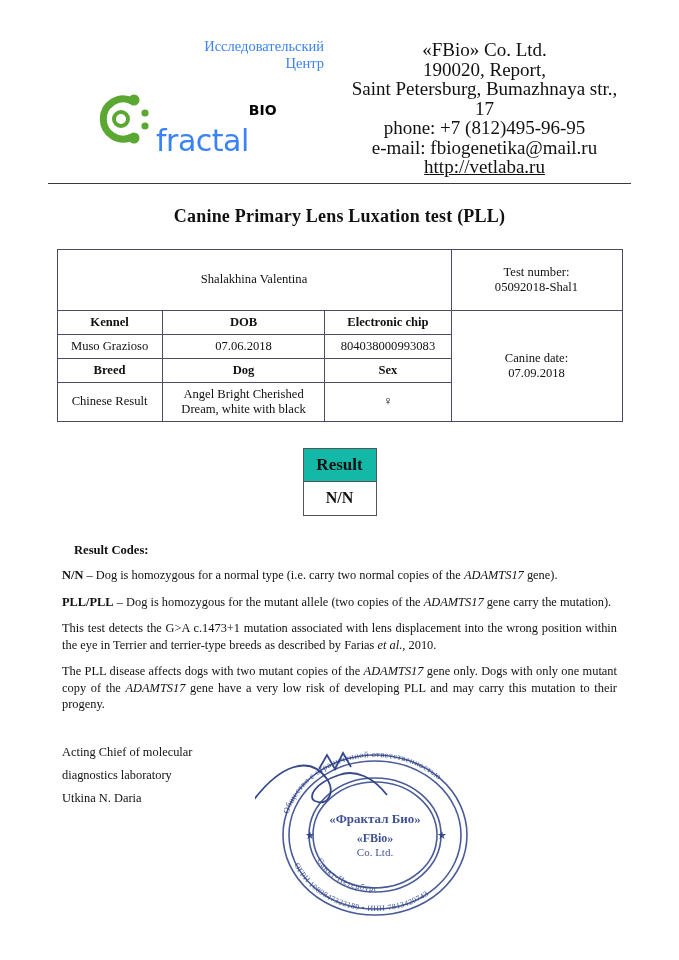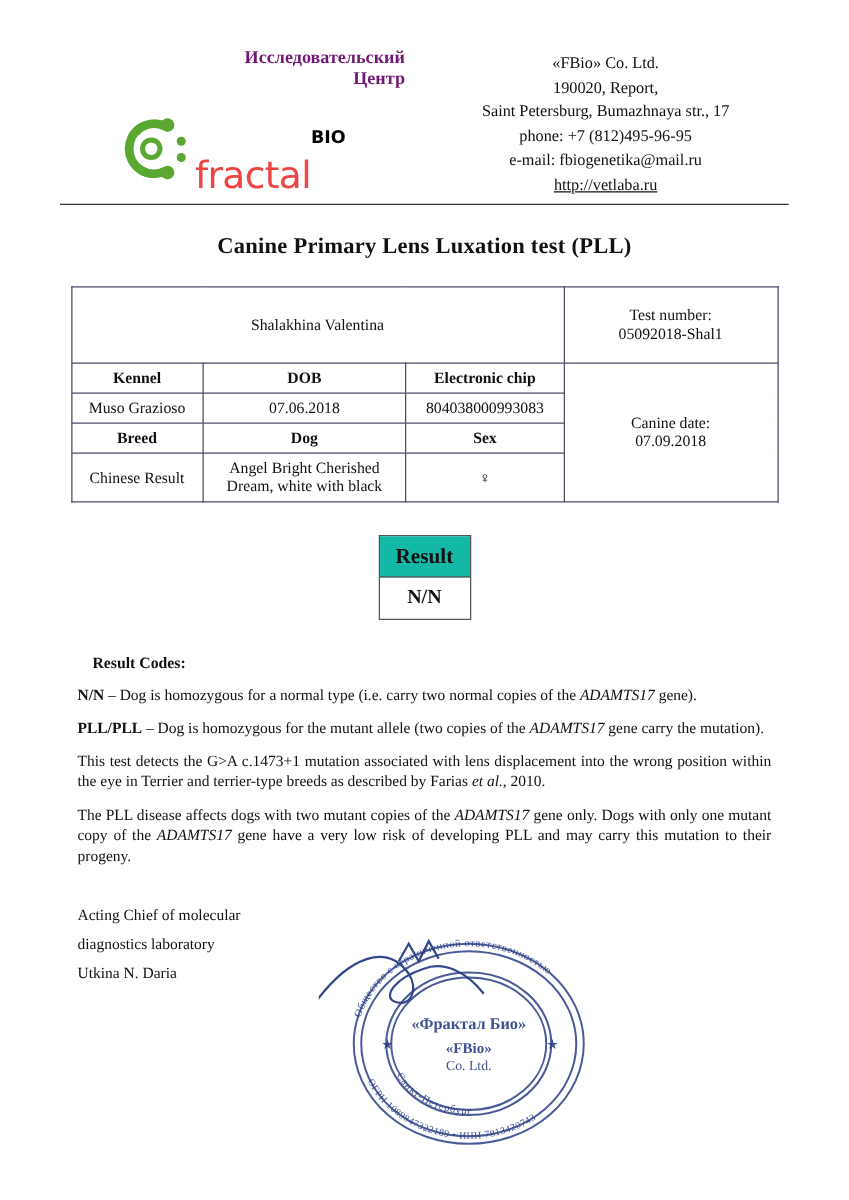--- a/index.html
+++ b/index.html
@@ -29,62 +29,62 @@
     padding: 38px 52px 0 52px;
     box-sizing: border-box;
   }
   .header-left {
     width: 290px;
     box-sizing: border-box;
     padding-left: 40px;
   }
   .center-title {
     font-family: "Liberation Serif", serif;
-    font-weight: bold;
+    font-weight: normal;
     font-size: 14.5px;
     line-height: 17px;
     text-align: right;
-    color: #701a75;
+    color: #3b82f6;
     padding-right: 18px;
   }
   .logo {
     margin-top: 10px;
     display: flex;
     align-items: center;
     gap: 2px;
     padding-left: 6px;
   }
   .logo-mark {
     position: relative;
     width: 56px;
     height: 56px;
     flex: 0 0 auto;
   }
   .logo-word {
     font-family: "DejaVu Sans", sans-serif;
     font-size: 30px;
-    color: #ef4444;
+    color: #3b82f6;
     letter-spacing: -0.5px;
     position: relative;
     top: 3px;
     margin-top: 38px;
   }
   .logo-bio {
     font-family: "DejaVu Sans", sans-serif;
     font-size: 14px;
     font-weight: bold;
     color: #000000;
     position: relative;
     top: -9px;
     left: -2px;
   }
   .header-right {
     flex: 1;
     text-align: center;
-    font-size: 13px;
+    font-size: 19px;
     line-height: 19.5px;
     padding-top: 2px;
   }
   .header-right .url {
     text-decoration: underline;
   }
   .header-rule {
     margin: 6px 48px 0 48px;
     border-top: 1px solid #3a3a3a;
   }

